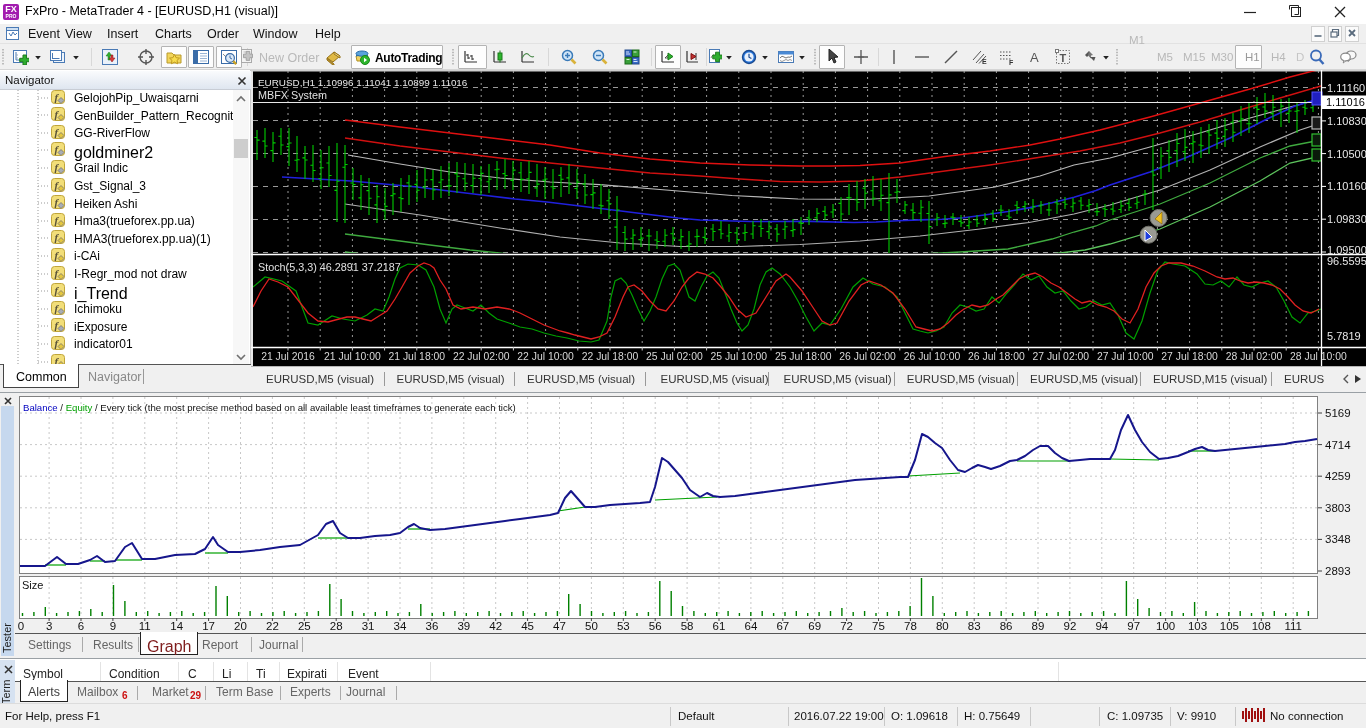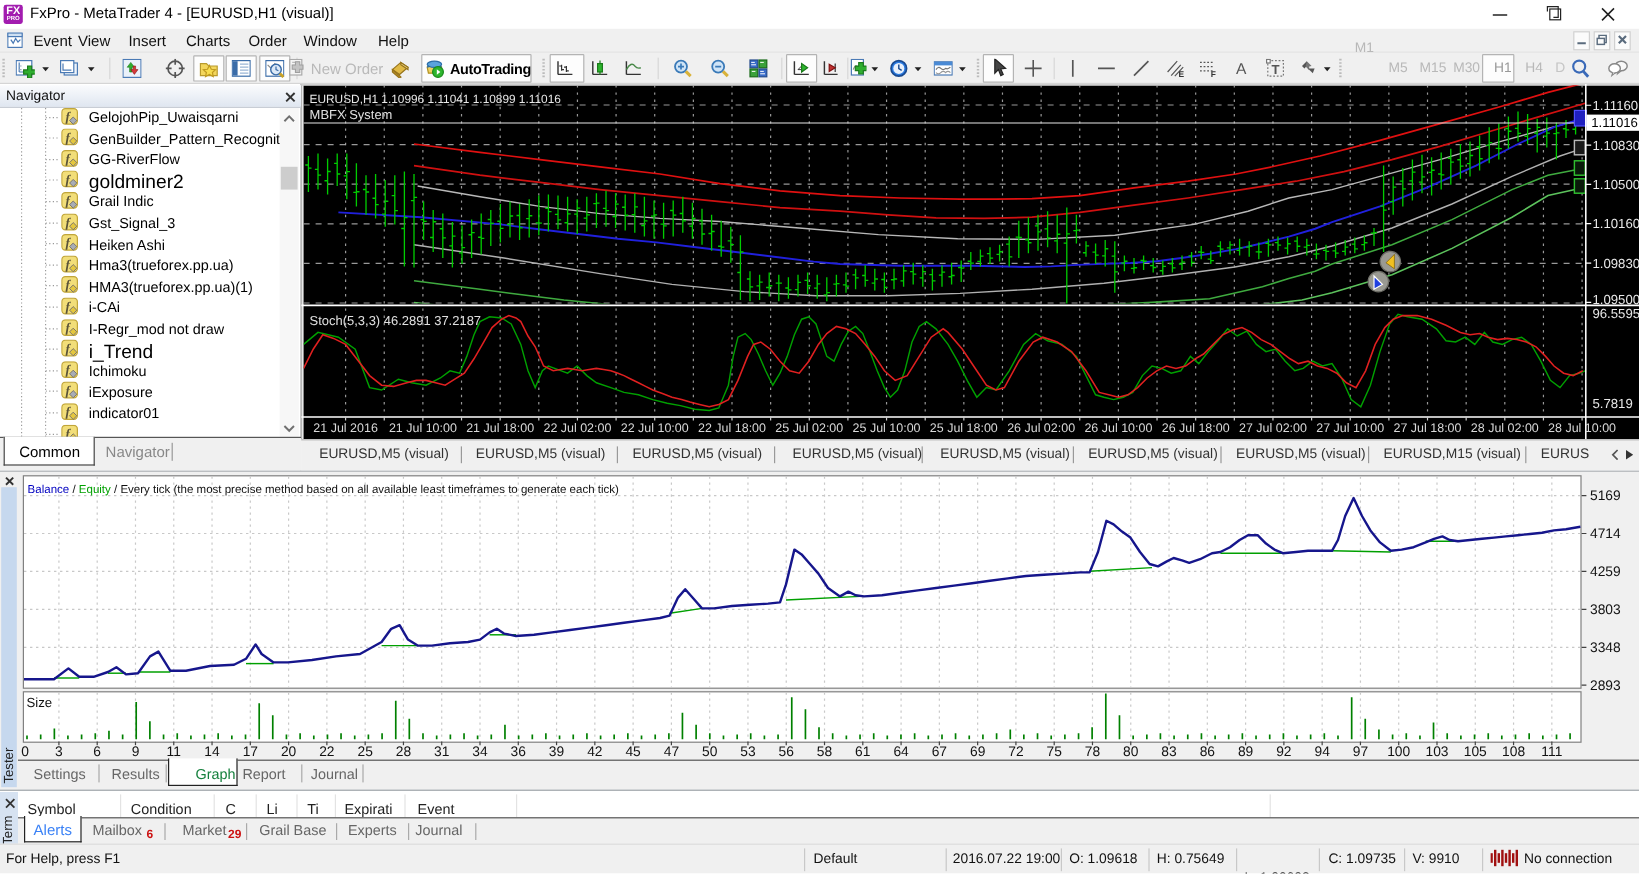--- a/index.html
+++ b/index.html
@@ -808,21 +808,21 @@
 <div class="abs" style="left:13px;top:5px;font-size:12px;color:#666">Settings</div>
 <div class="abs" style="left:78px;top:5px;font-size:12px;color:#666">Results</div>
 <div class="abs" style="left:187px;top:5px;font-size:12px;color:#666">Report</div>
 <div class="abs" style="left:244px;top:5px;font-size:12px;color:#666">Journal</div>
 <div class="abs" style="left:67px;top:4px;width:1px;height:15px;background:#aaa"></div>
 <div class="abs" style="left:123px;top:4px;width:1px;height:15px;background:#aaa"></div>
 <div class="abs" style="left:182px;top:4px;width:1px;height:15px;background:#aaa"></div>
 <div class="abs" style="left:236px;top:4px;width:1px;height:15px;background:#aaa"></div>
 <div class="abs" style="left:287px;top:4px;width:1px;height:15px;background:#aaa"></div>
 <div class="abs" style="left:125px;top:-1px;width:58px;height:23px;background:#fff;border:1.5px solid #222;border-top:none"></div>
-<div class="abs" style="left:148px;top:5px;font-size:12px;color:#15803d">Graph</div>
+<div class="abs" style="left:132px;top:5px;font-size:16px;color:#7f1d1d">Graph</div>
 </div>
 <div class="abs" style="left:0;top:658px;width:1366px;height:45px;background:#fff;border-top:1px solid #9aa0a5">
 <div class="abs" style="left:0;top:1px;width:15px;height:44px;background:#d6e2f1"></div>
 <svg class="abs" style="left:4px;top:6px" width="9" height="9" viewBox="0 0 9 9">
       <path d="M1,1 l7,7 M8,1 l-7,7" stroke="#333" stroke-width="1.5"></path>
     </svg>
 <svg class="abs" style="left:0;top:16px" width="14" height="29" viewBox="0 0 14 29">
       <text x="10" y="29" font-size="11" fill="#222" font-family="Liberation Sans" transform="rotate(-90 10 29)">Term</text>
     </svg>
 <div class="abs" style="left:23px;top:8px;font-size:12px;color:#222">Symbol</div>
@@ -835,24 +835,24 @@
 <div class="abs" style="left:100px;top:3px;width:1px;height:20px;background:#e3e3e3"></div>
 <div class="abs" style="left:178px;top:3px;width:1px;height:20px;background:#e3e3e3"></div>
 <div class="abs" style="left:213px;top:3px;width:1px;height:20px;background:#e3e3e3"></div>
 <div class="abs" style="left:247px;top:3px;width:1px;height:20px;background:#e3e3e3"></div>
 <div class="abs" style="left:279px;top:3px;width:1px;height:20px;background:#e3e3e3"></div>
 <div class="abs" style="left:337px;top:3px;width:1px;height:20px;background:#e3e3e3"></div>
 <div class="abs" style="left:430px;top:3px;width:1px;height:20px;background:#e3e3e3"></div>
 <div class="abs" style="left:1058px;top:3px;width:1px;height:20px;background:#e3e3e3"></div>
 <div class="abs" style="left:15px;top:22px;width:1351px;height:23px;background:#f0f0f0;border-top:1px solid #555"></div>
 <div class="abs" style="left:20px;top:21px;width:48px;height:22px;background:#fff;border:1.5px solid #222;border-top:none"></div>
-<div class="abs" style="left:28px;top:26px;font-size:12.5px;color:#3b82f6">Alerts</div>
+<div class="abs" style="left:28px;top:26px;font-size:12.5px;color:#404040">Alerts</div>
 <div class="abs" style="left:77px;top:26px;font-size:12px;color:#666">Mailbox</div>
 <div class="abs" style="left:152px;top:26px;font-size:12px;color:#666">Market</div>
-<div class="abs" style="left:216px;top:26px;font-size:12px;color:#666">Grail Base</div>
+<div class="abs" style="left:216px;top:26px;font-size:12px;color:#666">Term Base</div>
 <div class="abs" style="left:290px;top:26px;font-size:12px;color:#666">Experts</div>
 <div class="abs" style="left:346px;top:26px;font-size:12px;color:#666">Journal</div>
 <div class="abs" style="left:122px;top:31px;font-size:10px;color:#cc1111;font-weight:bold">6</div>
 <div class="abs" style="left:190px;top:31px;font-size:10px;color:#cc1111;font-weight:bold">29</div>
 <div class="abs" style="left:137px;top:27px;width:1px;height:14px;background:#aaa"></div>
 <div class="abs" style="left:205px;top:27px;width:1px;height:14px;background:#aaa"></div>
 <div class="abs" style="left:280px;top:27px;width:1px;height:14px;background:#aaa"></div>
 <div class="abs" style="left:340px;top:27px;width:1px;height:14px;background:#aaa"></div>
 <div class="abs" style="left:396px;top:27px;width:1px;height:14px;background:#aaa"></div>
 </div>

